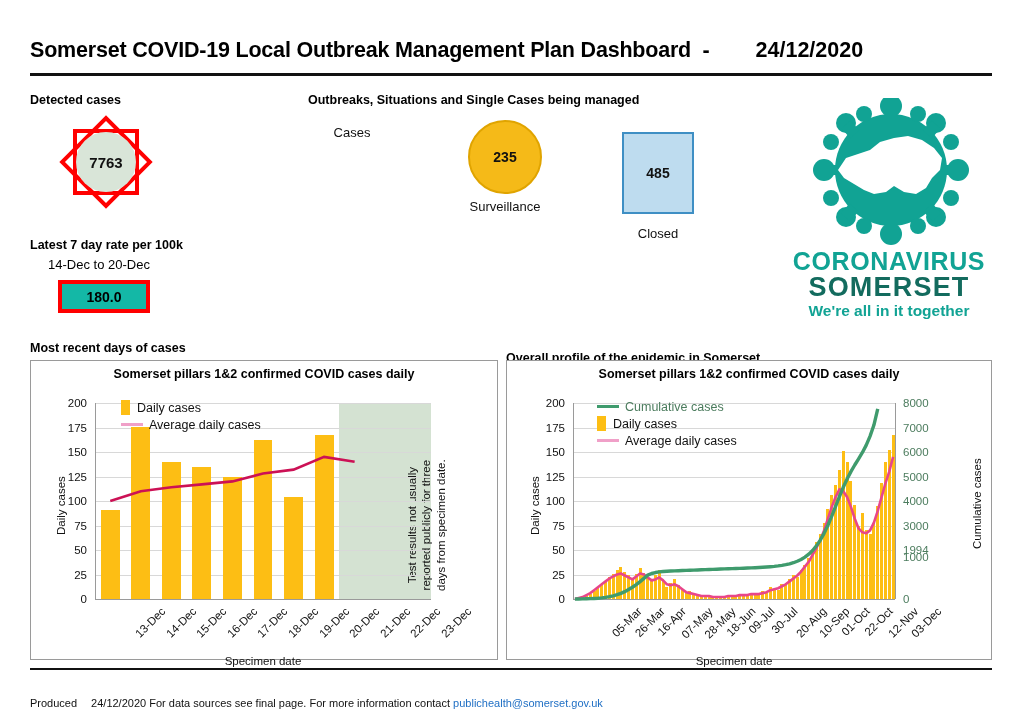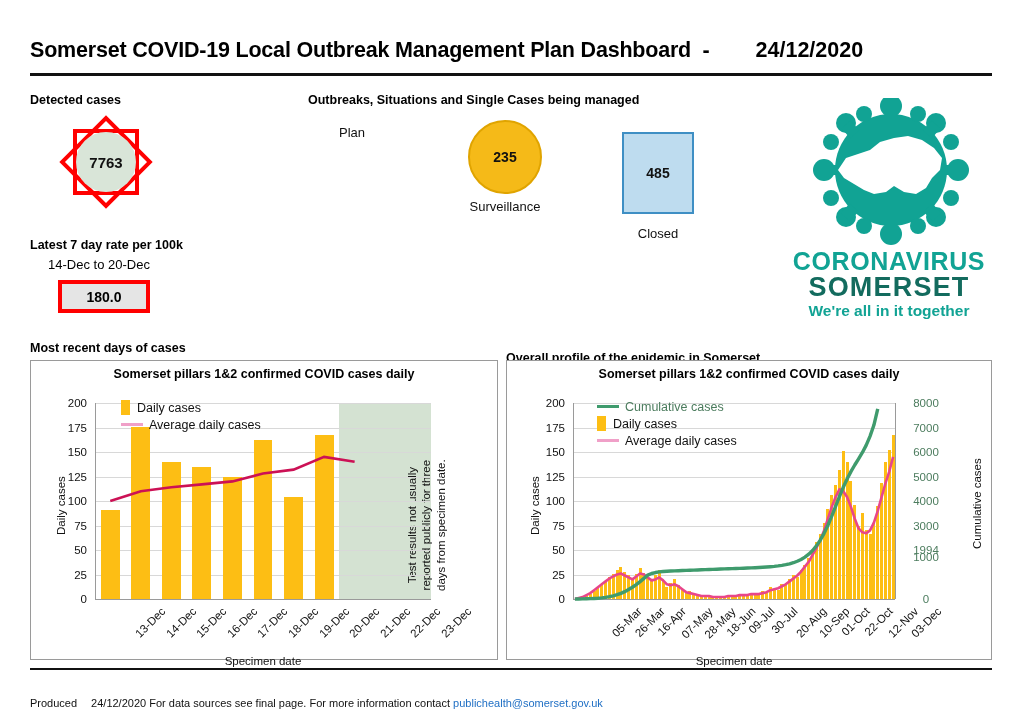--- a/index.html
+++ b/index.html
@@ -79,21 +79,21 @@
   #closed-sq {
     width:72px; height:82px; background:#bedcef; border:2px solid #3f8fc4;
     display:flex; align-items:center; justify-content:center;
     font-size:14px; font-weight:bold; color:#111;
     margin:12px auto;
   }
 
   
   #rate-box {
     position:absolute; left:58px; top:280px; width:92px; height:33px;
-    background:#e5e5e5; border:4px solid #ff0000;
+    background:#14b8a6; border:4px solid #ff0000;
     display:flex; align-items:center; justify-content:center;
     font-size:14px; font-weight:bold;
   }
 
   
   #logo { position:absolute; left:786px; top:98px; width:206px; height:222px; }
   #logo-virus { position:absolute; left:22px; top:0; width:166px; height:150px; }
   #logo-text { position:absolute; left:0; top:150px; width:206px; text-align:center; }
   #logo-somerset { font-size:27px; font-weight:bold; letter-spacing:1.2px; color:#136b5e; line-height:1.0; }
   #logo-corona  { font-size:25px; font-weight:bold; letter-spacing:0.6px; color:#11a394; line-height:1.05; }
@@ -114,21 +114,21 @@
     transform:rotate(-90deg); transform-origin:left top; white-space:nowrap;
   }
   .axis-title-x {
     position:absolute; font-size:11.5px; color:#111; text-align:center;
   }
 
   .ytick {
     position:absolute; right:0; font-size:11.5px; color:#111;
     text-align:right; transform:translateY(-50%); white-space:nowrap;
   }
-  .ytick.right-axis { color:#4c7c5e; text-align:center; right:auto; }
+  .ytick.right-axis { color:#4c7c5e; text-align:left; right:auto; }
 
   .gridline { position:absolute; height:1px; background:#d8d8d8; }
 
   .xtick-rot {
     position:absolute; font-size:11.5px; color:#111; white-space:nowrap;
     transform:rotate(-45deg); transform-origin:right top; text-align:right;
   }
 
   .bar { position:absolute; bottom:0; background:#fdbe14; }
 
@@ -173,21 +173,21 @@
 <div class="sect-label" id="lbl-recent">Most recent days of cases</div>
 <div class="sect-label" id="lbl-overall">Overall profile of the epidemic in Somerset</div>
 
 <div id="detected-badge">
   <div class="star-sq"></div>
   <div class="star-sq rot"></div>
   <div id="detected-circle">7763</div>
 </div>
 
 <div class="shape-group" id="grp-open">
-  <div class="shape-cap">Plan</div>
+  <div class="shape-cap">Cases</div>
 </div>
 
 <div class="shape-group" id="grp-surv">
   <div id="surv-circle">
     <span>235</span>
   </div>
   <div class="shape-cap">Surveillance</div>
 </div>
 
 <div class="shape-group" id="grp-closed">

